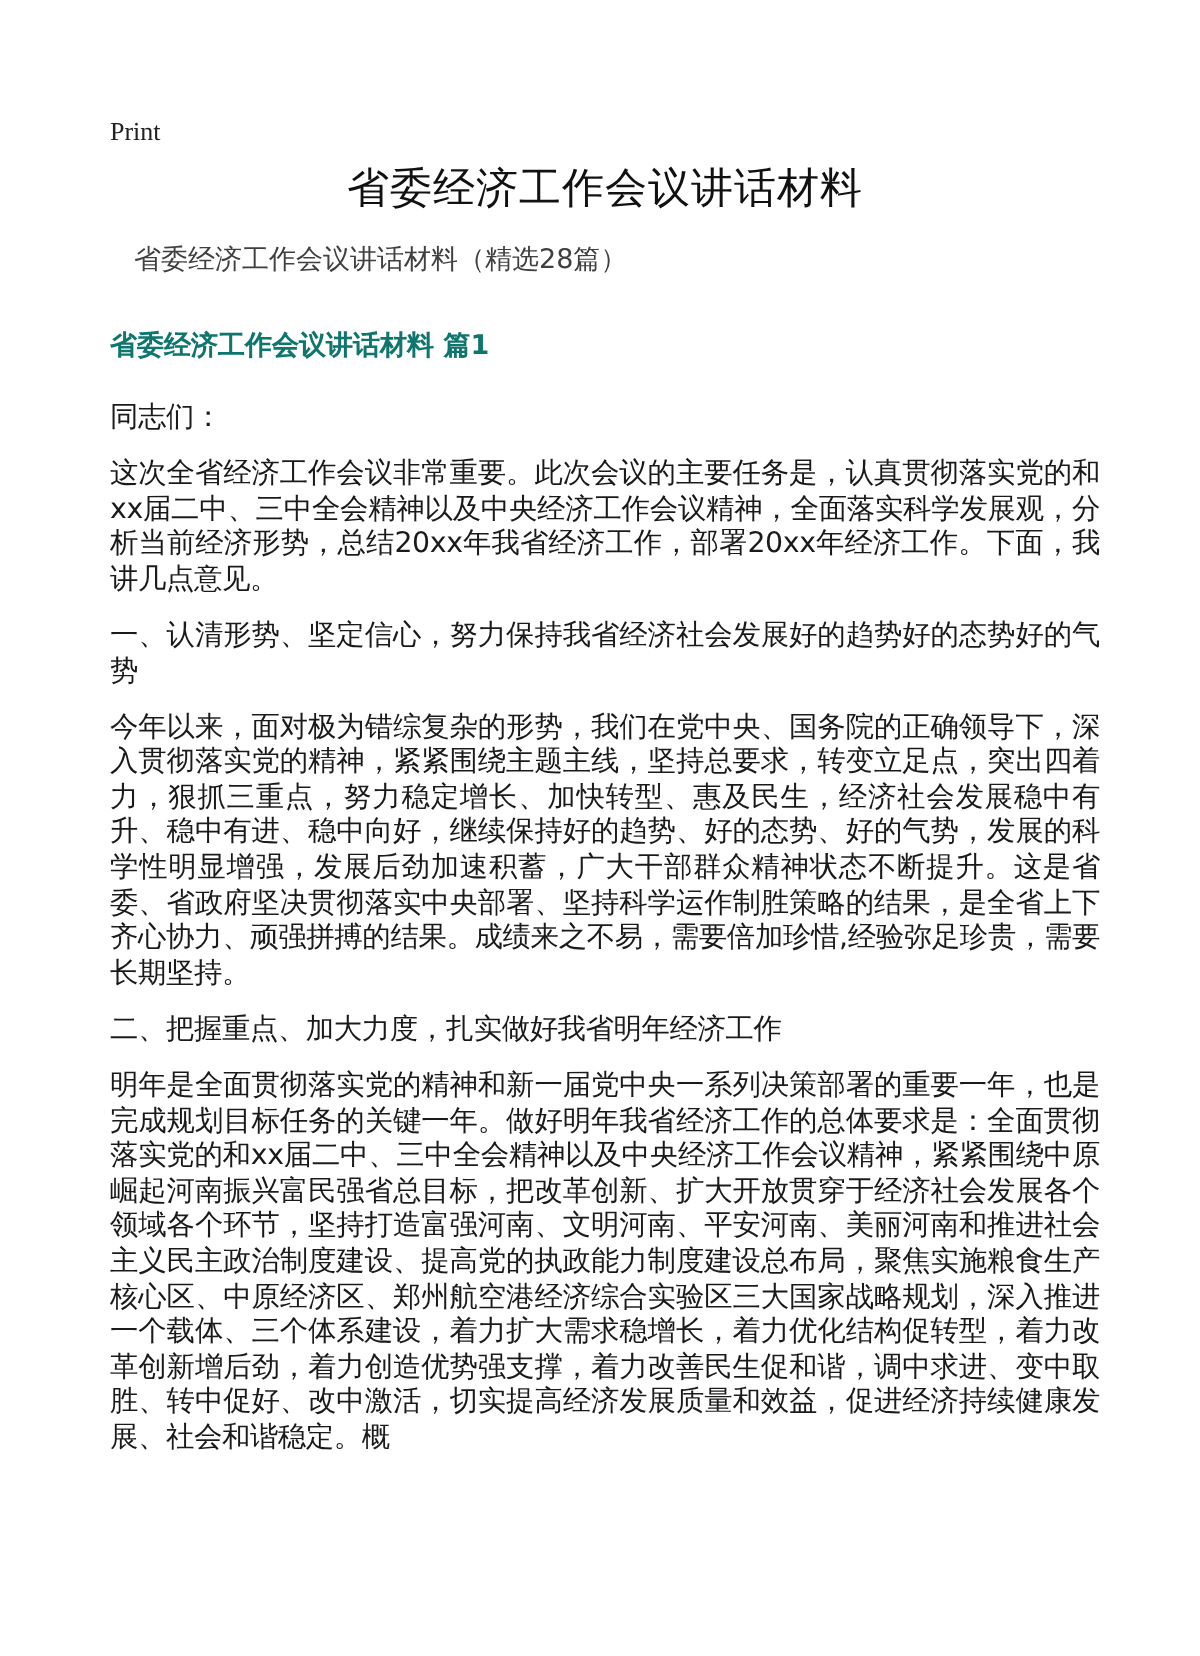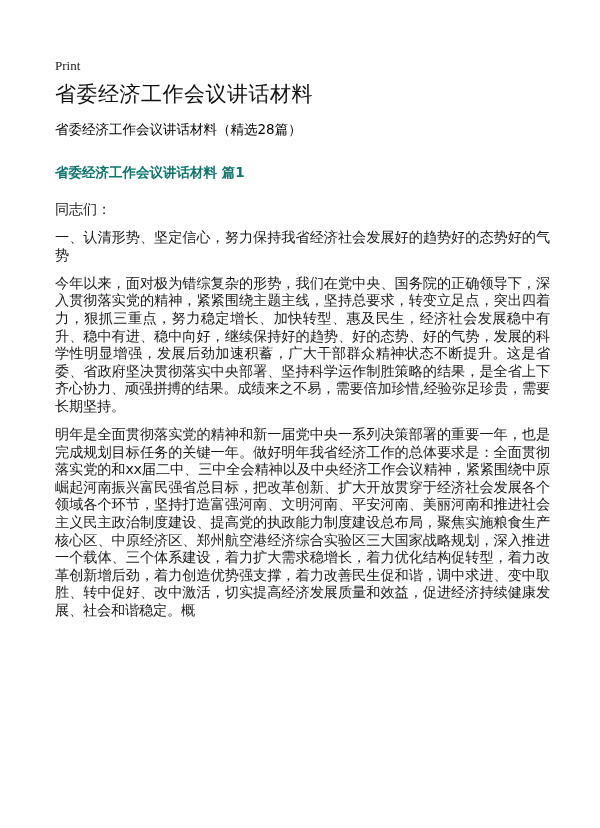--- a/index.html
+++ b/index.html
@@ -1,32 +1,34 @@
 <!DOCTYPE html>
 <html><head>
 <meta charset="utf-8">
 <style>
   html, body { margin:0; padding:0; background:#ffffff; }
   body { width:600px; height:828px; overflow:hidden; position:relative;
          font-family:"DejaVu Sans", sans-serif; color:#111; }
   .page { position:absolute; left:55px; top:0; width:495px; }
   .print { position:absolute; top:47px; left:0; font-family:"Liberation Serif", serif; font-size:13px; color:#222;margin-top:11px; }
-  .title { position:absolute; top:80px; left:0; width:495px; font-size:21px; letter-spacing:0.5px; color:#111; }
-  .subtitle { position:absolute; top:121px; left:0; font-size:13.5px; color:#000000; }
+  .title { position:absolute; top:80px; left:0; width:495px; text-align:center; font-size:21px; letter-spacing:0.5px; color:#111; }
+  .subtitle { position:absolute; top:121px; left:12px; font-size:13.5px; color:#404040; }
   .heading { position:absolute; top:164px; left:0; font-size:13.5px; font-weight:bold; color:#0f766e; }
   .body { position:absolute; top:180px; left:0; width:495px; font-size:14.2px; line-height:17.6px; color:#1a1a1a;margin-top:21px; }
   .body p { margin:0 0 10.5px 0; text-align:justify; text-align-last:left; letter-spacing:-0.2px; }
 </style>
 </head>
 <body>
 
 <div class="page">
   <div class="print">Print</div>
   <div class="title">省委经济工作会议讲话材料</div>
   <div class="subtitle">省委经济工作会议讲话材料（精选28篇）</div>
   <div class="heading">省委经济工作会议讲话材料 篇1</div>
   <div class="body">
     <p>同志们：</p>
+    <p>这次全省经济工作会议非常重要。此次会议的主要任务是，认真贯彻落实党的和xx届二中、三中全会精神以及中央经济工作会议精神，全面落实科学发展观，分析当前经济形势，总结20xx年我省经济工作，部署20xx年经济工作。下面，我讲几点意见。</p>
     <p>一、认清形势、坚定信心，努力保持我省经济社会发展好的趋势好的态势好的气势</p>
     <p>今年以来，面对极为错综复杂的形势，我们在党中央、国务院的正确领导下，深入贯彻落实党的精神，紧紧围绕主题主线，坚持总要求，转变立足点，突出四着力，狠抓三重点，努力稳定增长、加快转型、惠及民生，经济社会发展稳中有升、稳中有进、稳中向好，继续保持好的趋势、好的态势、好的气势，发展的科学性明显增强，发展后劲加速积蓄，广大干部群众精神状态不断提升。这是省委、省政府坚决贯彻落实中央部署、坚持科学运作制胜策略的结果，是全省上下齐心协力、顽强拼搏的结果。成绩来之不易，需要倍加珍惜,经验弥足珍贵，需要长期坚持。</p>
+    <p>二、把握重点、加大力度，扎实做好我省明年经济工作</p>
     <p>明年是全面贯彻落实党的精神和新一届党中央一系列决策部署的重要一年，也是完成规划目标任务的关键一年。做好明年我省经济工作的总体要求是：全面贯彻落实党的和xx届二中、三中全会精神以及中央经济工作会议精神，紧紧围绕中原崛起河南振兴富民强省总目标，把改革创新、扩大开放贯穿于经济社会发展各个领域各个环节，坚持打造富强河南、文明河南、平安河南、美丽河南和推进社会主义民主政治制度建设、提高党的执政能力制度建设总布局，聚焦实施粮食生产核心区、中原经济区、郑州航空港经济综合实验区三大国家战略规划，深入推进一个载体、三个体系建设，着力扩大需求稳增长，着力优化结构促转型，着力改革创新增后劲，着力创造优势强支撑，着力改善民生促和谐，调中求进、变中取胜、转中促好、改中激活，切实提高经济发展质量和效益，促进经济持续健康发展、社会和谐稳定。概</p>
   </div>
 </div>
 
 </body></html>

